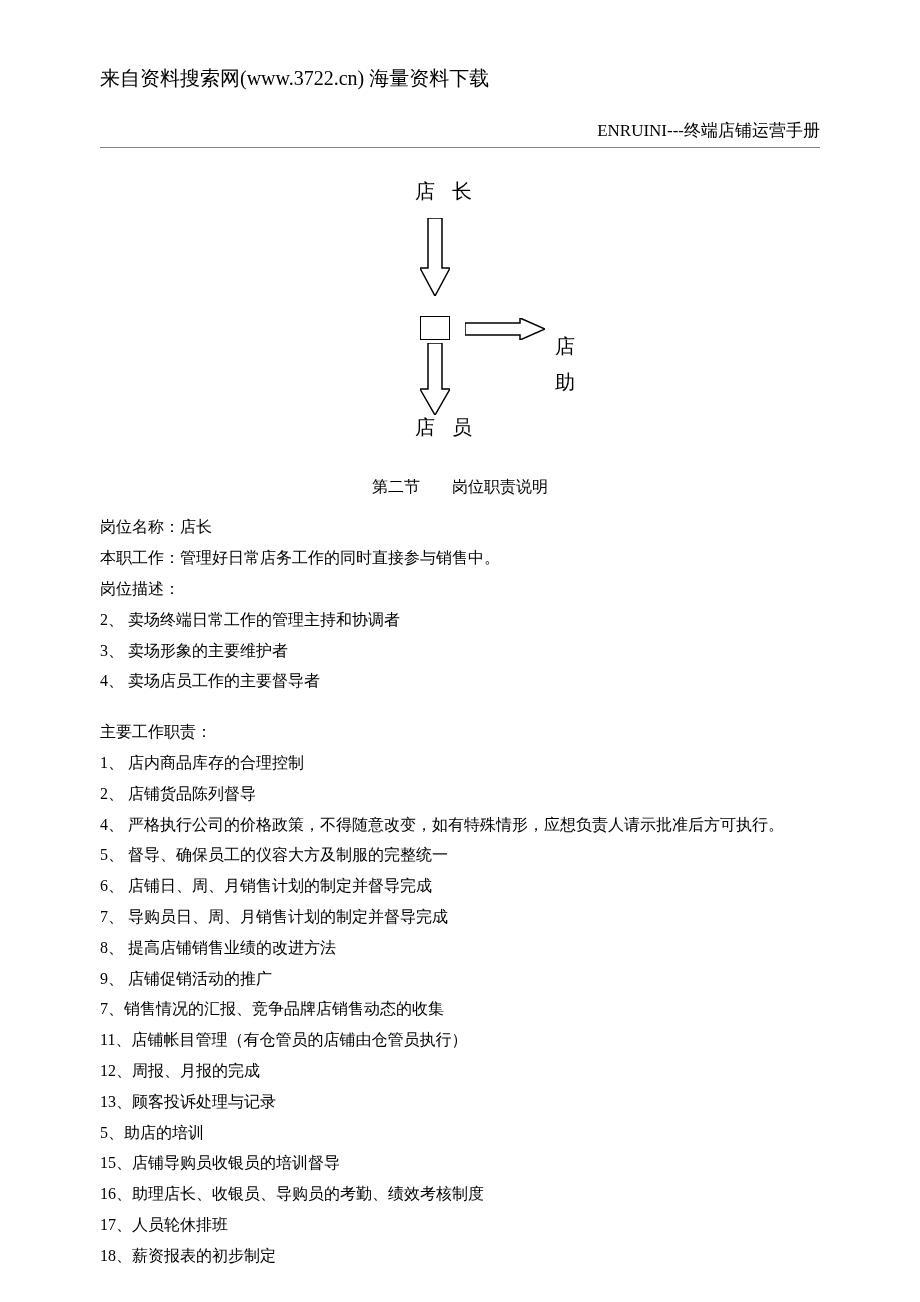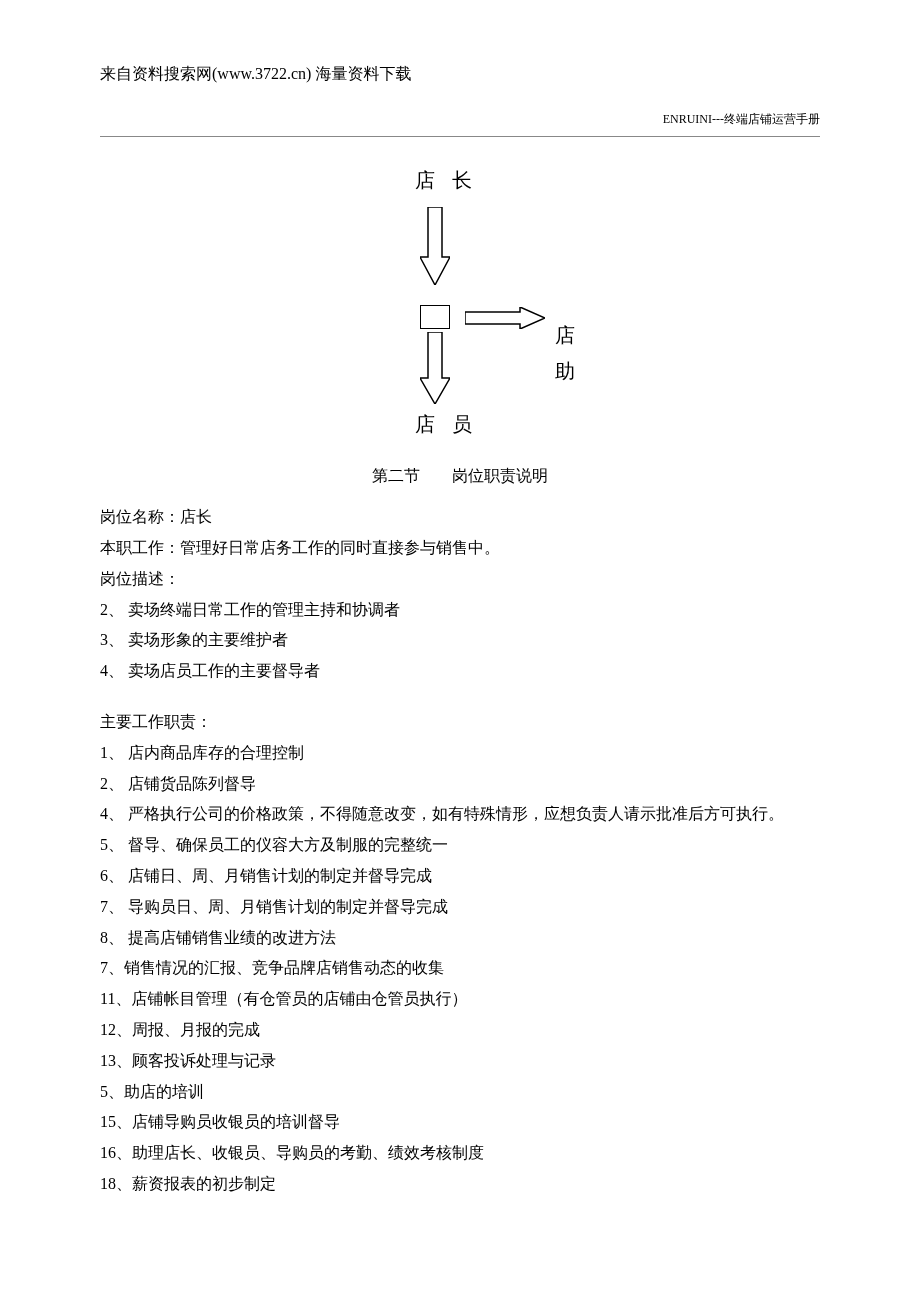--- a/index.html
+++ b/index.html
@@ -7,47 +7,46 @@
       font-family: "SimSun", "宋体", serif;
       font-size: 16px;
       line-height: 1.8;
       color: #000;
       background: #fff;
       width: 920px;
       margin: 0 auto;
       padding: 60px 100px 40px 100px;
     }
     .source-header {
-      font-size: 16px;
+      font-size: 20px;
       margin-bottom: 20px;
     }
     .doc-title {
       text-align: right;
-      font-size: 12px;
-      margin-bottom: 6px;
+      font-size: 17px;
     }
     hr.divider {
       border: none;
       border-top: 1px solid #888;
       margin-bottom: 25px;
     }
     .org-chart {
       position: relative;
       width: 300px;
       margin: 0 auto 30px auto;
       height: 270px;
     }
     .org-label {
       position: absolute;
       font-size: 20px;
       letter-spacing: 6px;
     }
     .top-label { top: 0; left: 105px; }
     .mid-label { top: 155px; left: 245px; }
-    .bot-label { top: 244px; left: 105px; }
+    .bot-label { top: 236px; left: 105px; }
     .arrow-down {
       position: absolute;
       left: 110px;
     }
     .arrow-down-1 { top: 45px; }
     .arrow-down-2 { top: 170px; }
     .arrow-down svg { display: block; }
     .mid-box {
       position: absolute;
       top: 143px;
@@ -127,22 +126,24 @@
 <div class="content-line">主要工作职责：</div>
 
 <div>
   <div class="list-line">1、 店内商品库存的合理控制</div>
   <div class="list-line">2、 店铺货品陈列督导</div>
   <div class="list-line">4、 严格执行公司的价格政策，不得随意改变，如有特殊情形，应想负责人请示批准后方可执行。</div>
   <div class="list-line">5、 督导、确保员工的仪容大方及制服的完整统一</div>
   <div class="list-line">6、 店铺日、周、月销售计划的制定并督导完成</div>
   <div class="list-line">7、 导购员日、周、月销售计划的制定并督导完成</div>
   <div class="list-line">8、 提高店铺销售业绩的改进方法</div>
+  <div class="list-line">9、 店铺促销活动的推广</div>
   <div class="list-line">7、销售情况的汇报、竞争品牌店销售动态的收集</div>
   <div class="list-line">11、店铺帐目管理（有仓管员的店铺由仓管员执行）</div>
   <div class="list-line">12、周报、月报的完成</div>
   <div class="list-line">13、顾客投诉处理与记录</div>
   <div class="list-line">5、助店的培训</div>
   <div class="list-line">15、店铺导购员收银员的培训督导</div>
   <div class="list-line">16、助理店长、收银员、导购员的考勤、绩效考核制度</div>
+  <div class="list-line">17、人员轮休排班</div>
   <div class="list-line">18、薪资报表的初步制定</div>
 
 </div>
 
 </body></html>

